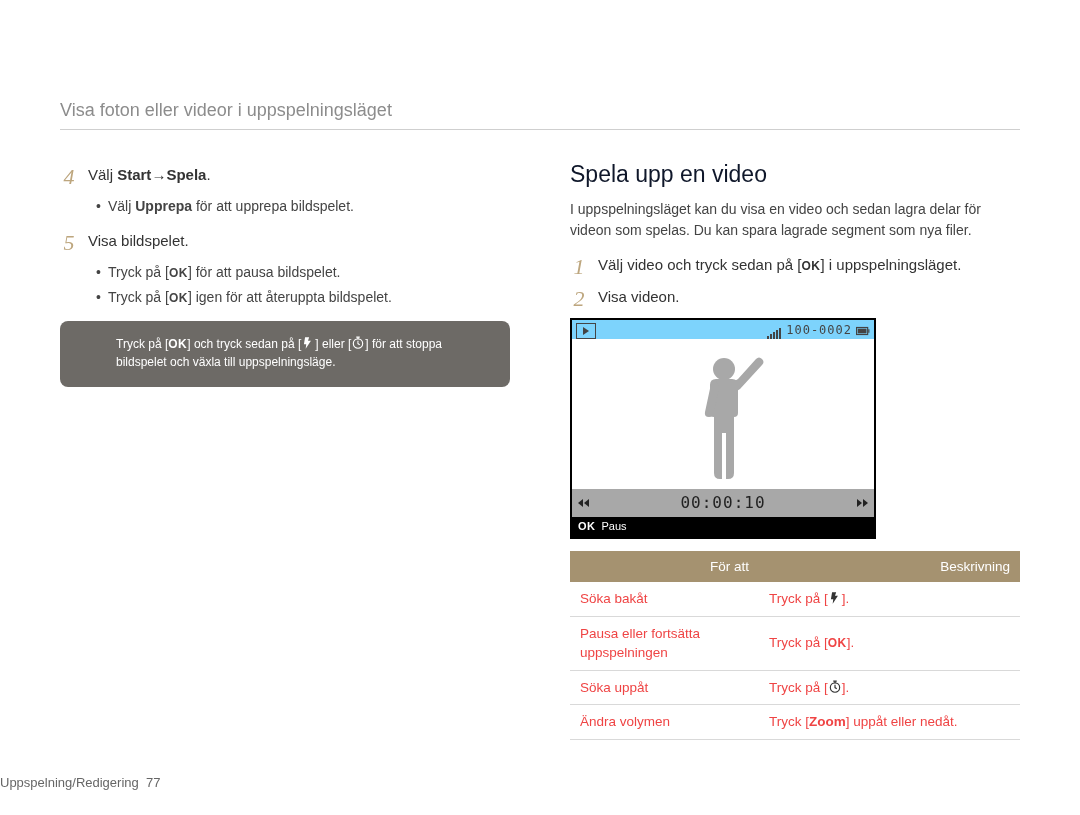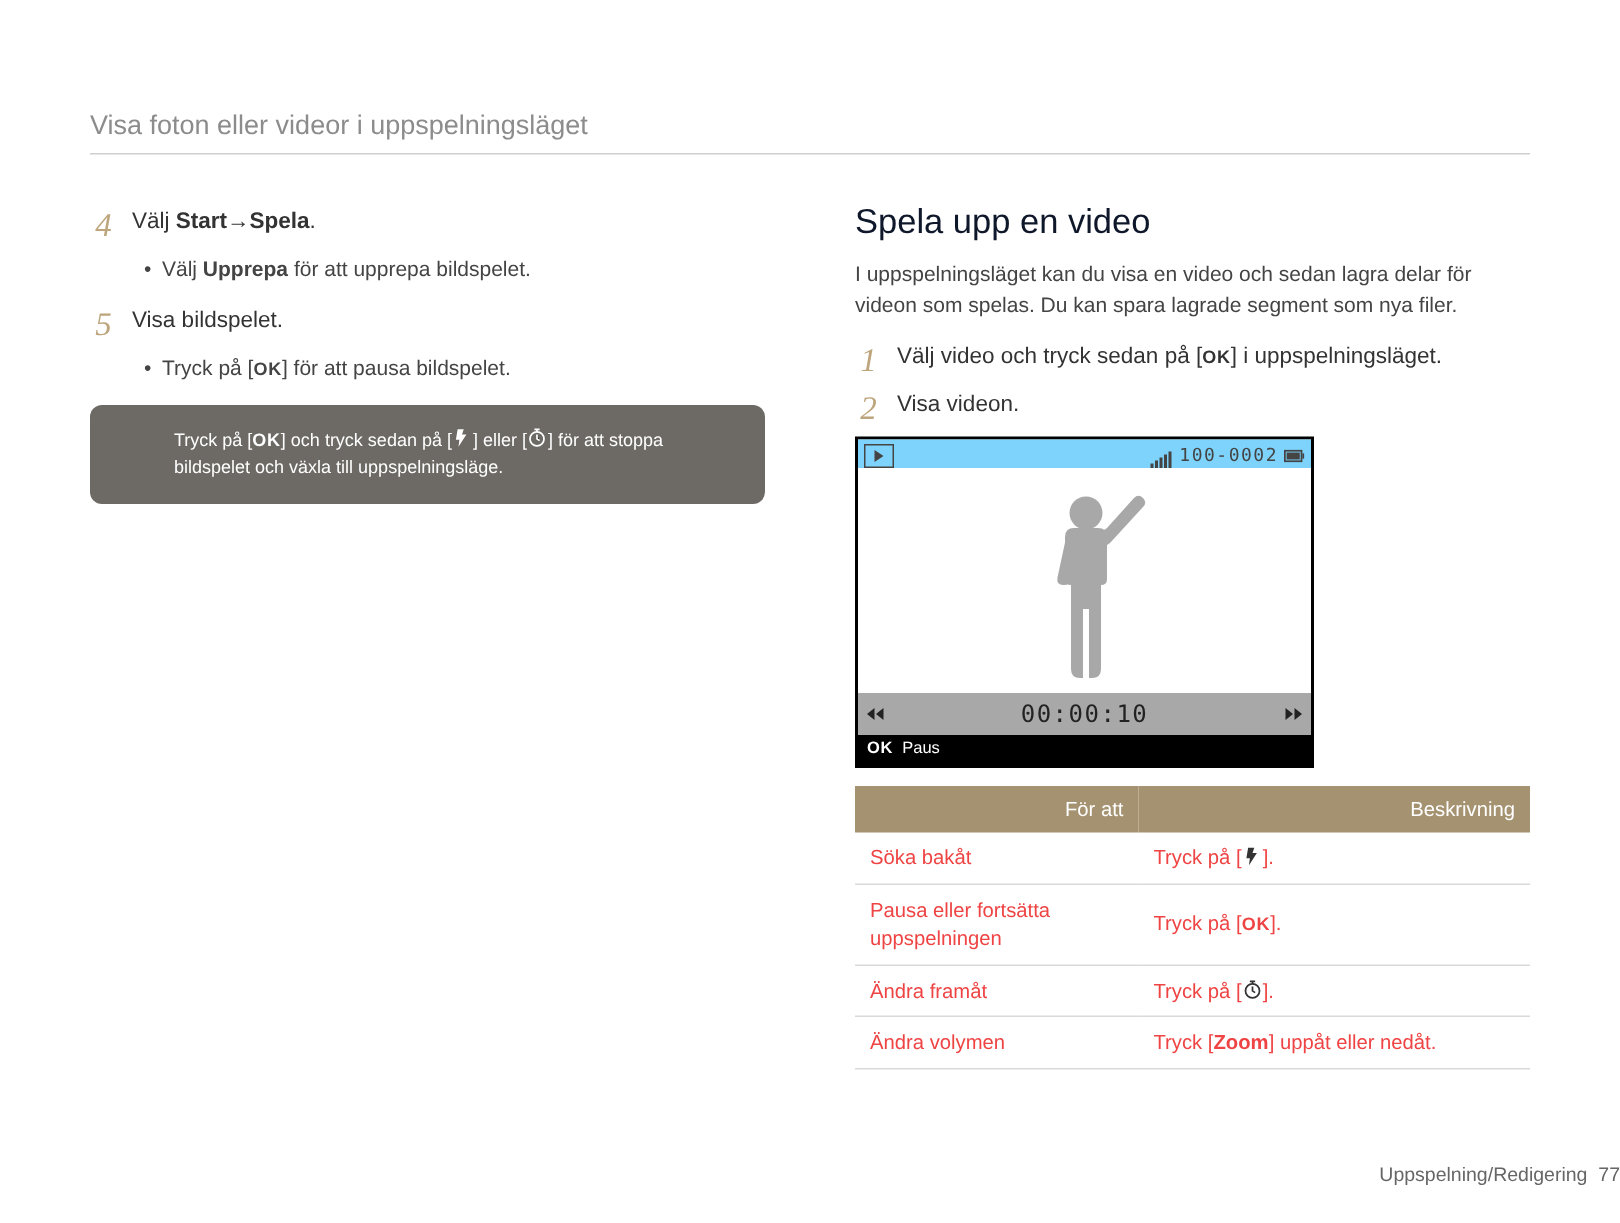--- a/index.html
+++ b/index.html
@@ -1,16 +1,16 @@
 <!DOCTYPE html>
 <html><head>
 <meta charset="utf-8">
 <style>
   html,body{margin:0;padding:0;background:#fff;font-family:Arial,Helvetica,sans-serif;color:#444;font-size:14px;line-height:1.45}
-  .page{width:1080px;height:815px;box-sizing:border-box;padding:70px 60px 30px;position:relative}
+  .page{width:1080px;height:815px;box-sizing:border-box;padding:97px 60px 30px;position:relative}
   .hdr{color:#8c8c8c;font-size:18px;border-bottom:1px solid #cfcfcf;padding-bottom:6px;margin-bottom:28px;font-weight:300}
   .cols{display:flex;gap:60px}
   .col{flex:1;min-width:0}
   .step{display:flex;gap:10px;margin:6px 0 8px}
   .stepnum{color:#bda67e;font-size:22px;font-style:italic;font-family:Georgia,serif;line-height:1;padding-top:2px;width:18px;flex:none;text-align:center}
   .steptxt{font-size:15px;color:#333;flex:1}
   .steptxt b{font-weight:600}
   ul.bul{list-style:none;margin:4px 0 14px 36px;padding:0}
   ul.bul li{position:relative;padding-left:12px;margin:4px 0;color:#444}
   ul.bul li::before{content:"•";position:absolute;left:0;color:#444}
@@ -31,21 +31,21 @@
   .dbl{display:inline-flex;gap:1px}
   .dbl span{width:0;height:0;border-top:4px solid transparent;border-bottom:4px solid transparent}
   .dbl.l span{border-right:5px solid #222}
   .dbl.r span{border-left:5px solid #222}
   .vb-foot{background:#000;color:#fff;font-size:11px;padding:2px 6px;display:flex;align-items:center;gap:6px}
   .vb-foot .okw{font-weight:700;letter-spacing:.5px}
   table.ctrl{border-collapse:collapse;width:100%;font-size:13.5px}
   table.ctrl th{background:#a59270;color:#fff;text-align:right;font-weight:400;padding:6px 10px}
   table.ctrl td{border-bottom:1px solid #d9d9d9;padding:7px 10px;vertical-align:middle;color:#ef4444}
   table.ctrl td:first-child{width:42%}
-  .footer{position:absolute;bottom:22px;left:0;width:100%;text-align:right;color:#666;font-size:13px}
+  .footer{position:absolute;bottom:22px;left:0;width:100%;text-align:left;color:#666;font-size:13px}
   svg.inline{width:14px;height:14px;vertical-align:-2px}
 </style>
 </head>
 <body>
 <div class="page">
 
 <div class="hdr">Visa foton eller videor i uppspelningsläget</div>
 
 <div class="cols">
 
@@ -62,20 +62,21 @@
         <span>Välj </span><b>Upprepa</b><span> för att upprepa bildspelet.</span>
       </li>
     </ul>
 
     <div class="step">
       <div class="stepnum">5</div>
       <div class="steptxt">Visa bildspelet.</div>
     </div>
     <ul class="bul">
       <li><span>Tryck på [</span><span class="okbtn">OK</span><span>] för att pausa bildspelet.</span></li>
+      <li><span>Tryck på [</span><span class="okbtn">OK</span><span>] igen för att återuppta bildspelet.</span></li>
     </ul>
 
     <div class="notebox">
       <span>Tryck på [</span><span class="okbtn" style="color:#fff">OK</span><span>] och tryck sedan på [</span><svg class="inline" viewBox="0 0 24 24">
             <path fill="#fff" d="M7 2l-2 12h4l-1 8 9-14h-5l2-6z"></path>
           </svg><span>] eller [</span><svg class="inline" viewBox="0 0 24 24">
             <circle cx="12" cy="13" r="8" fill="none" stroke="#fff" stroke-width="2"></circle>
             <path stroke="#fff" stroke-width="2" d="M12 8v5l3 2M9 2h6M12 2v3"></path>
           </svg><span>] för att stoppa bildspelet och växla till uppspelningsläge.</span>
     </div>
@@ -154,21 +155,21 @@
               <td>Söka bakåt</td>
               <td>Tryck på [<svg class="inline" viewBox="0 0 24 24">
                   <path fill="#333" d="M7 2l-2 12h4l-1 8 9-14h-5l2-6z"></path>
                 </svg>].</td>
             </tr>
             <tr>
               <td>Pausa eller fortsätta uppspelningen</td>
               <td>Tryck på [<span class="okbtn">OK</span>].</td>
             </tr>
             <tr>
-              <td>Ändra framåt</td>
+              <td>Söka uppåt</td>
               <td>Tryck på [<svg class="inline" viewBox="0 0 24 24">
                   <circle cx="12" cy="13" r="8" fill="none" stroke="#333" stroke-width="2"></circle>
                   <path stroke="#333" stroke-width="2" fill="none" d="M12 8v5l3 2M9 2h6M12 2v3"></path>
                 </svg>].</td>
             </tr>
             <tr>
               <td>Ändra volymen</td>
               <td>Tryck [<b>Zoom</b>] uppåt eller nedåt.</td>
             </tr>
           </tbody>

